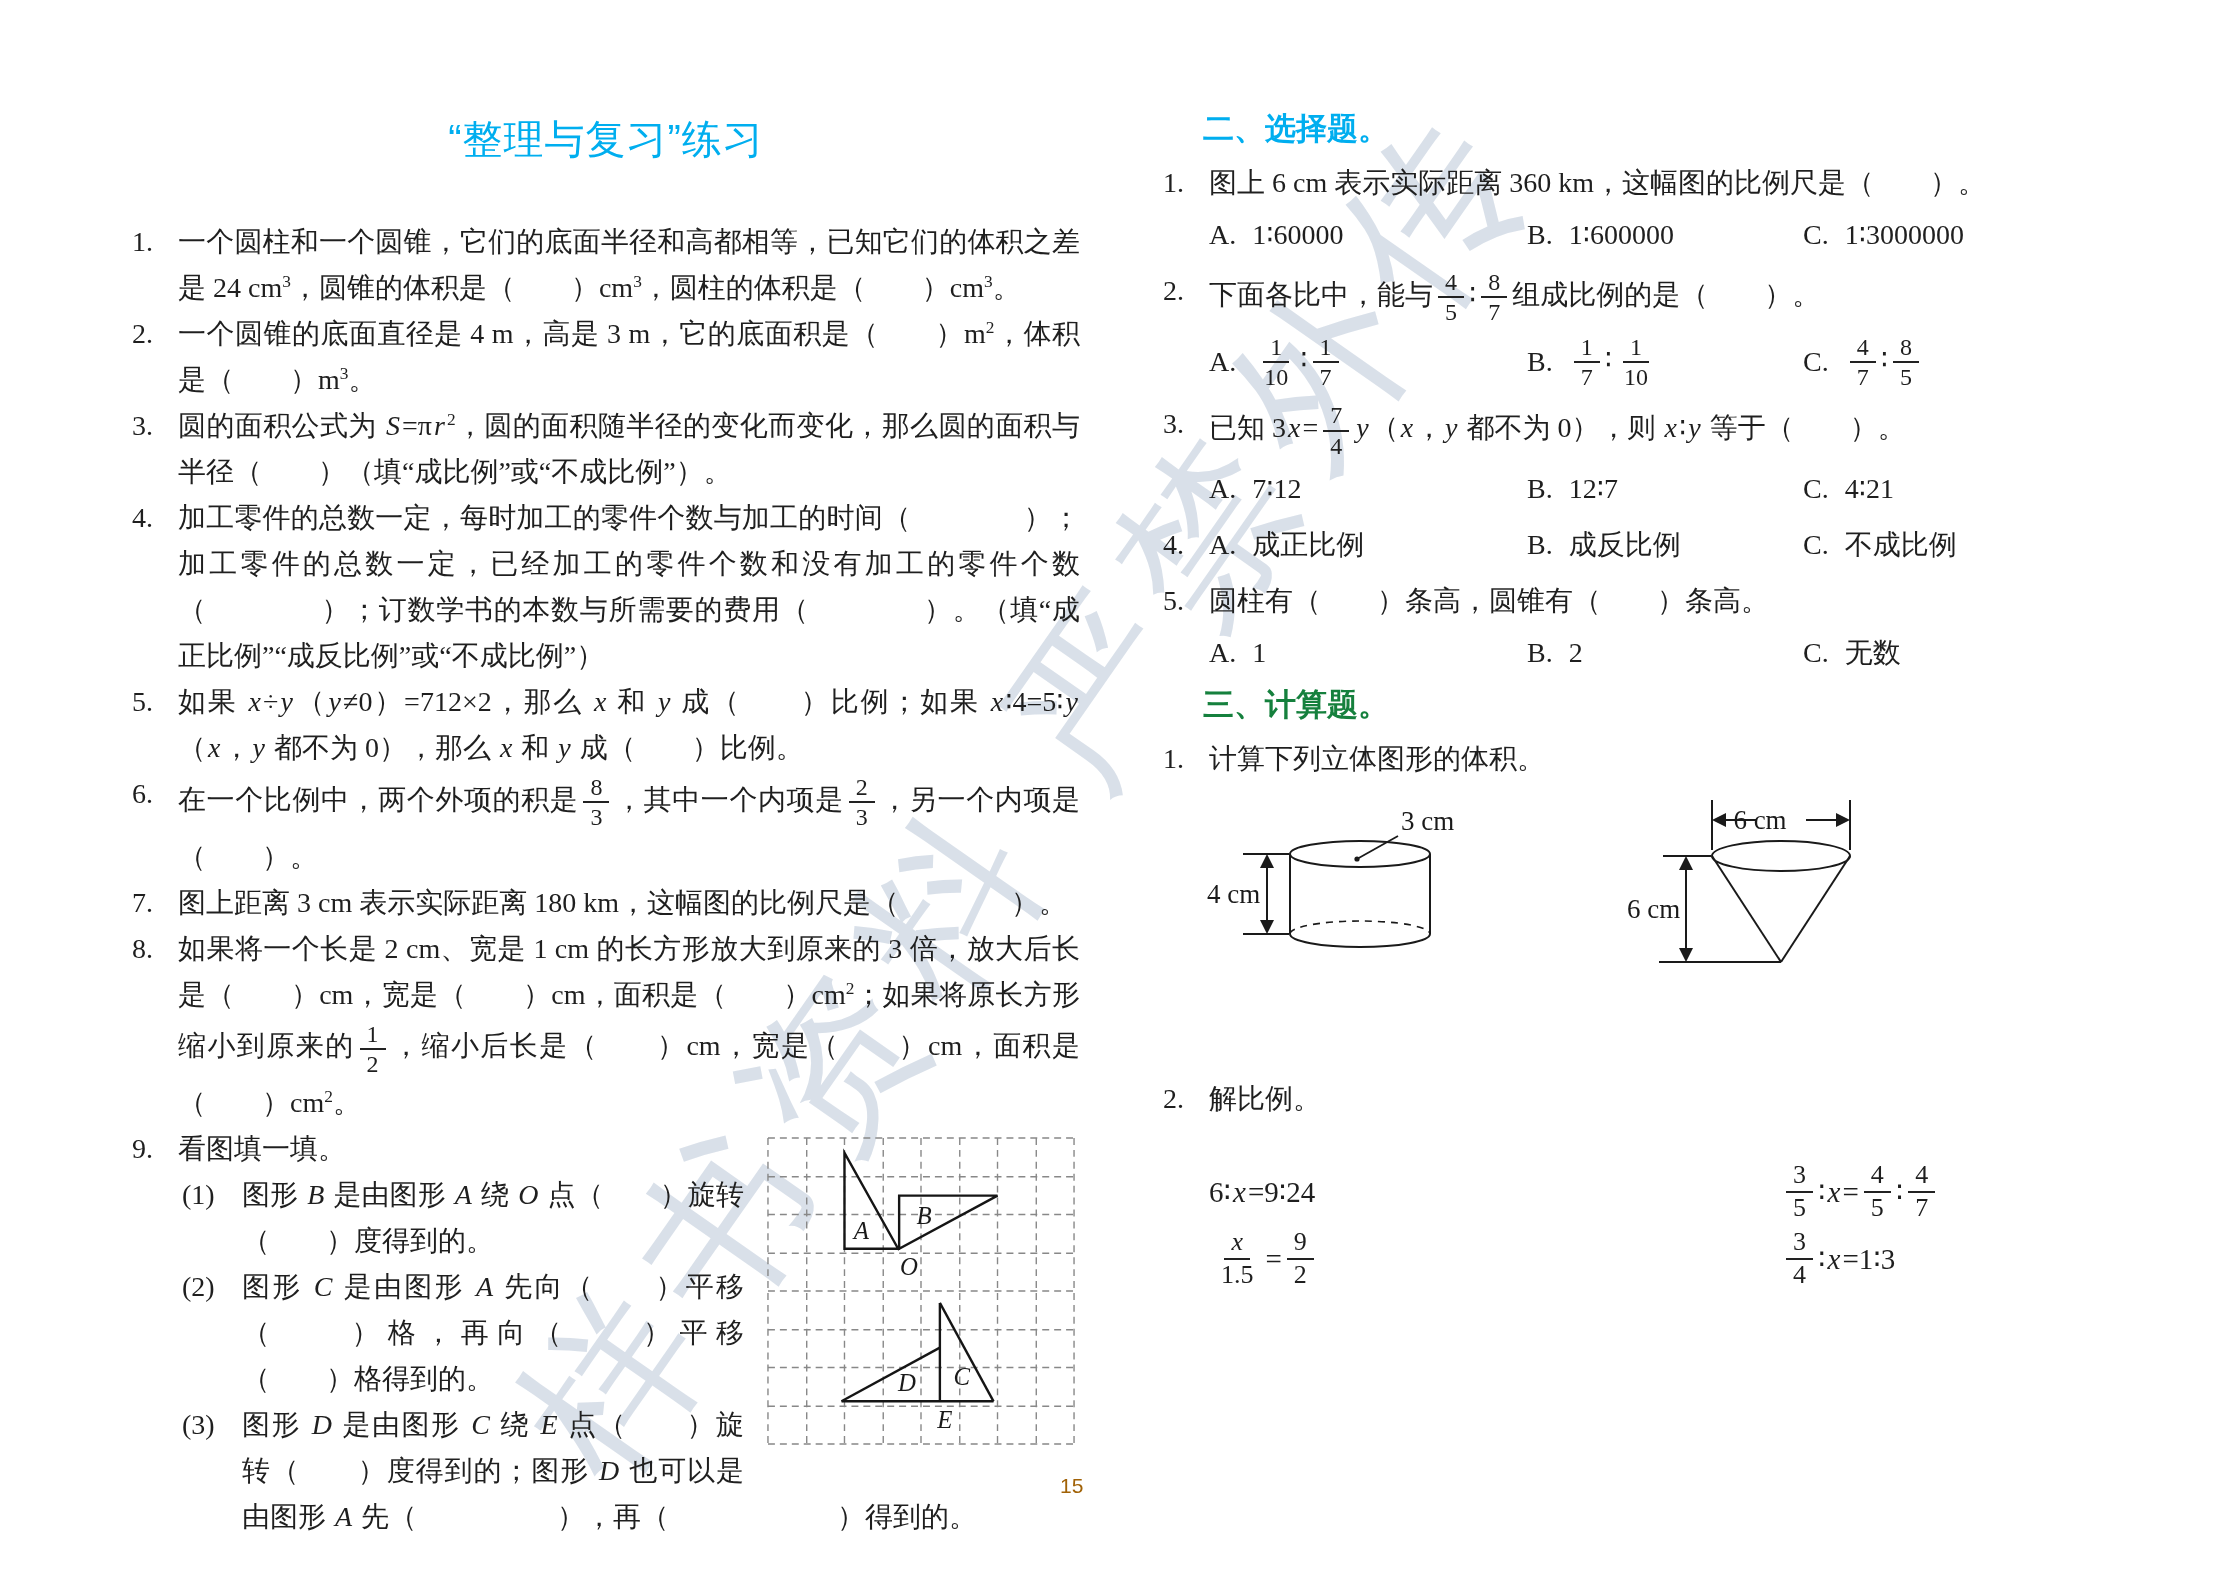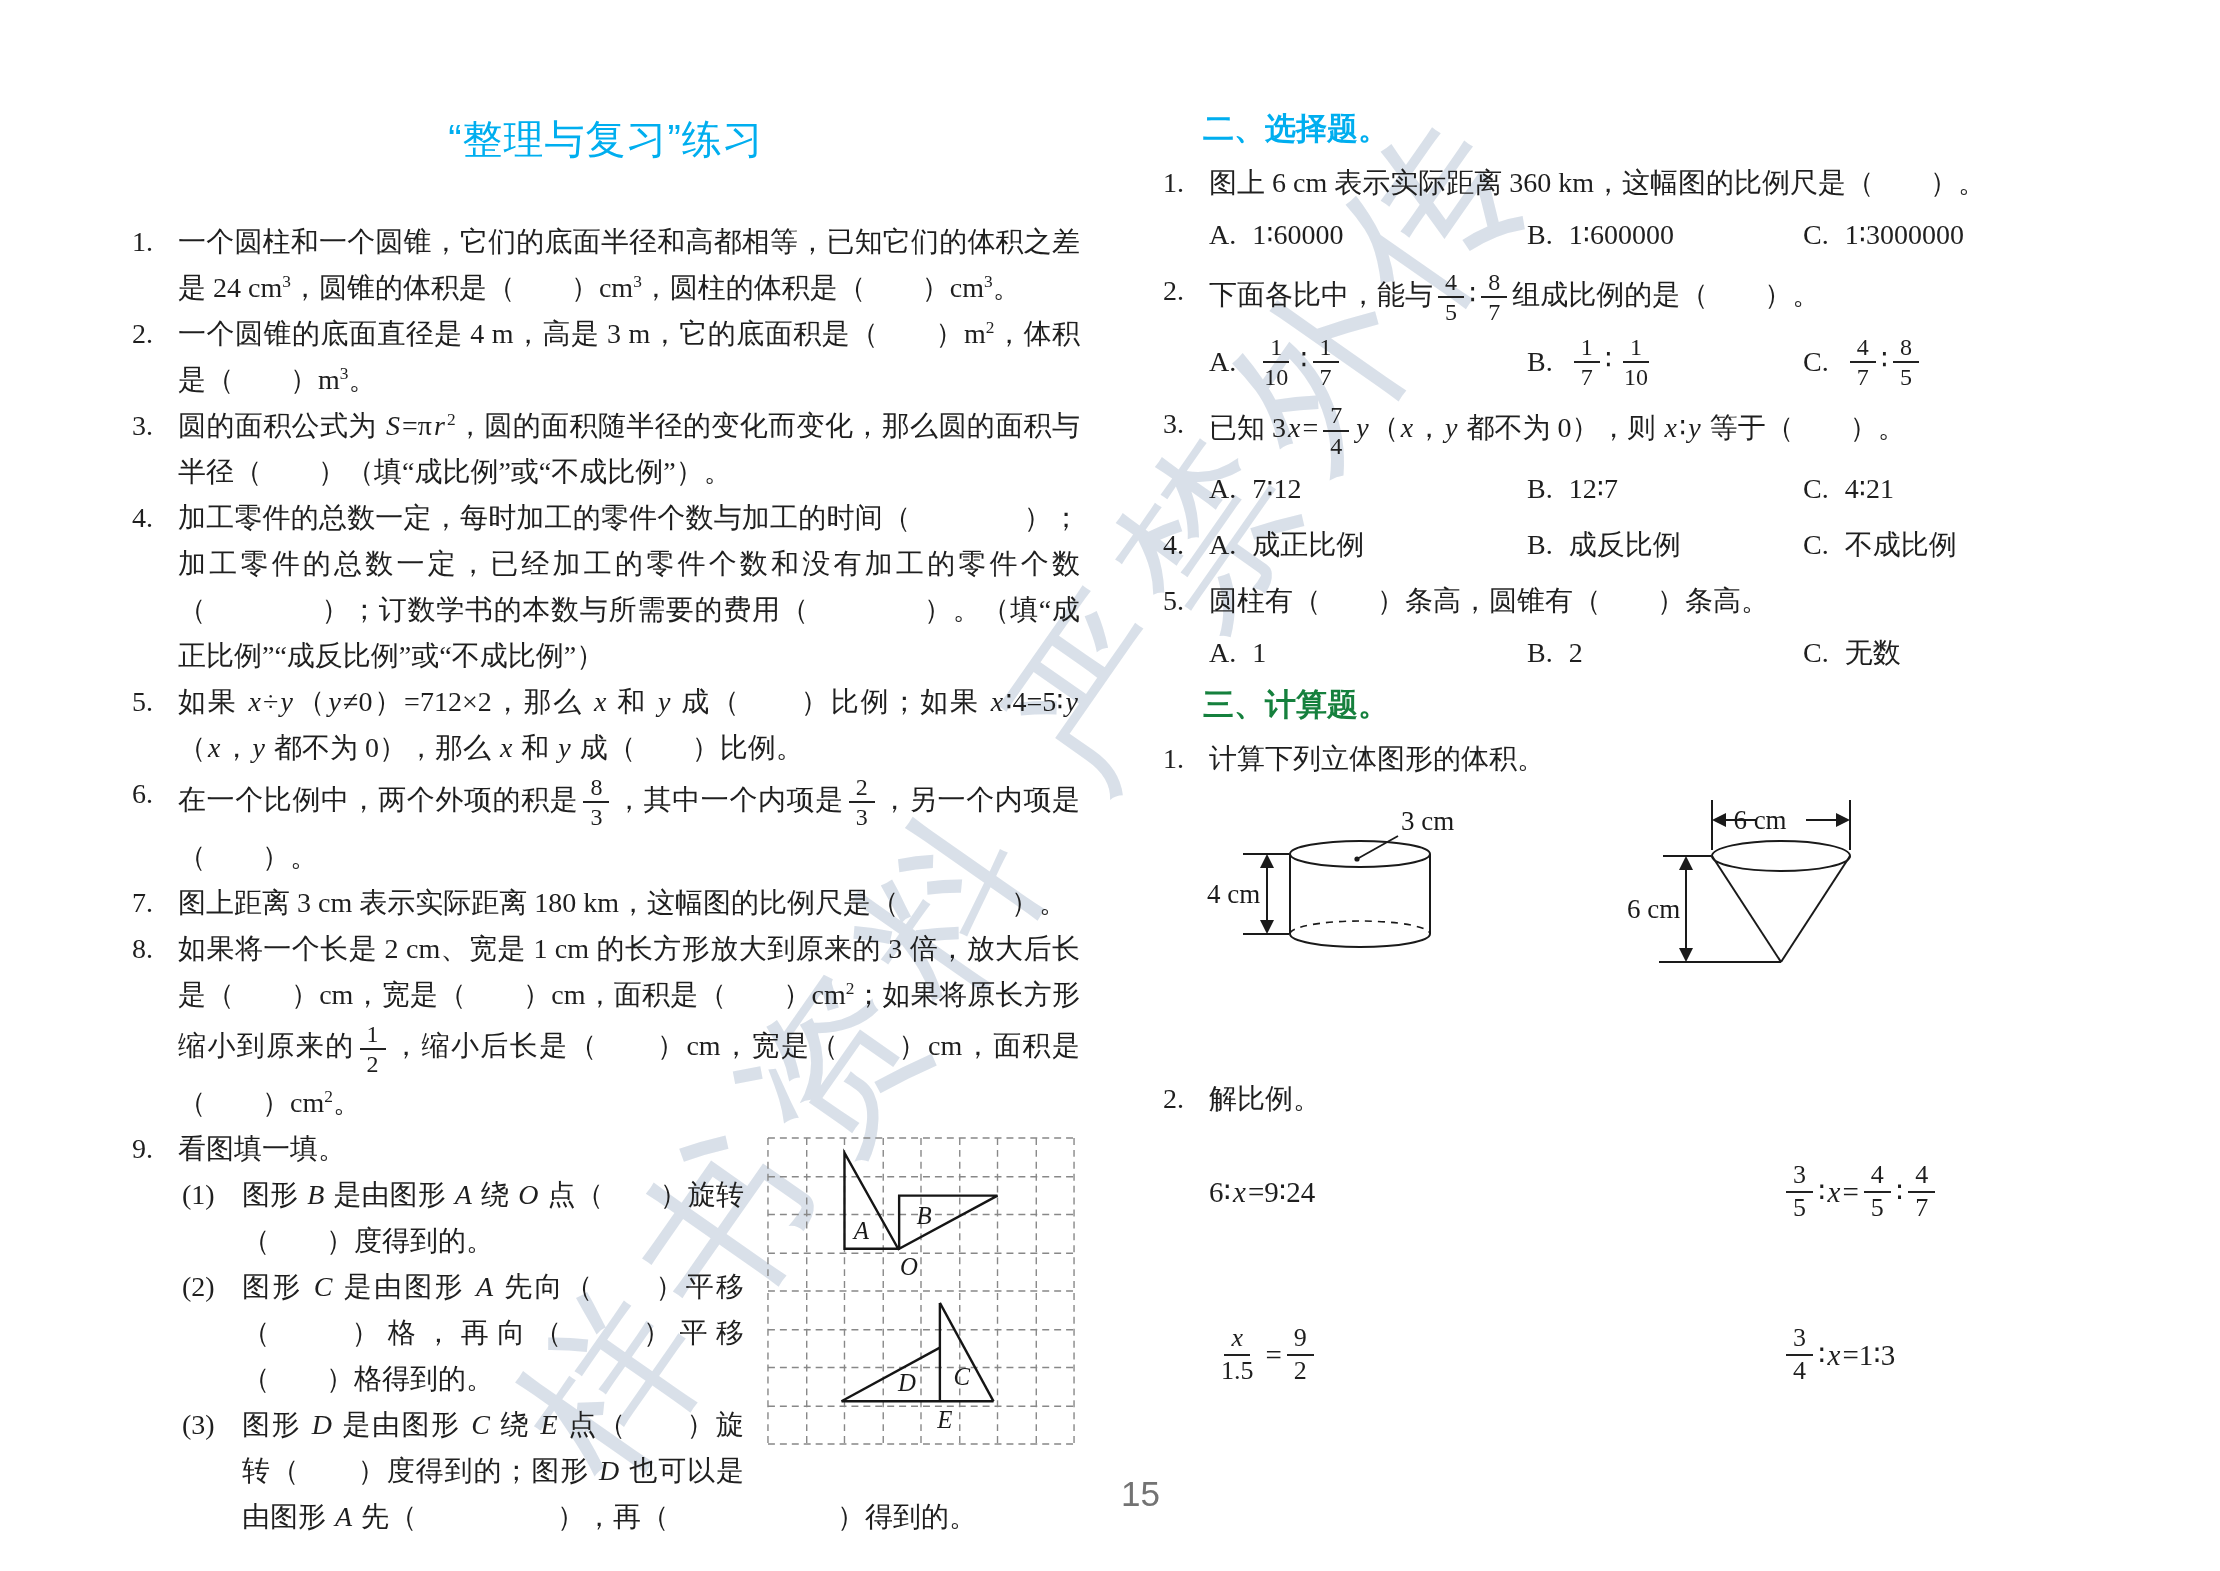--- a/index.html
+++ b/index.html
@@ -68,32 +68,31 @@
   
   .gridwrap{float:right;margin:6px 0 6px 18px;}
   .solids{position:relative;height:278px;margin:10px 0 2px 0;}
   .fig-cyl{position:absolute;left:42px;top:8px;}
   .fig-cone{position:absolute;left:452px;top:0px;}
   svg text{font-family:"Liberation Serif","DejaVu Serif",serif;fill:#1a1a1a;}
   svg .it{font-style:italic;}
   
   .eqs{
     display:grid;grid-template-columns:572px 1fr;
-    row-gap:96px;
     margin:34px 0 0 46px;
     font-size:29px;line-height:52px;
   }
   .eq{display:flex;align-items:center;}
   .eq .frac{font-size:26px;}
   
   .pagenum{
     position:absolute;left:1060px;top:1474px;width:100px;
-    text-align:right;
+    text-align:left;
     font-family:"Liberation Sans","DejaVu Sans",sans-serif;
-    font-size:35px;color:#737373;z-index:1;
+    font-size:21px;color:#a16207;z-index:1;
   }
 </style>
 </head>
 <body>
 
 <div class="page">
 
   <div class="watermark">样书资料 严禁外传</div>
 
   <div class="col-left">

